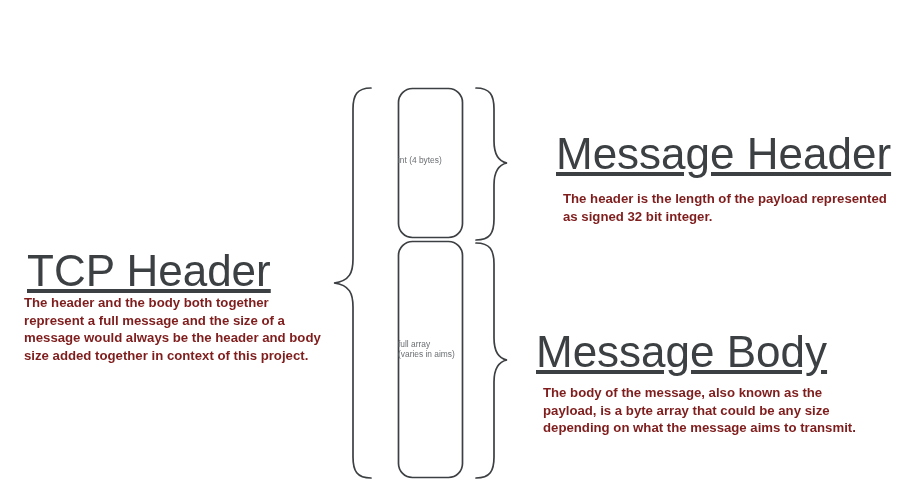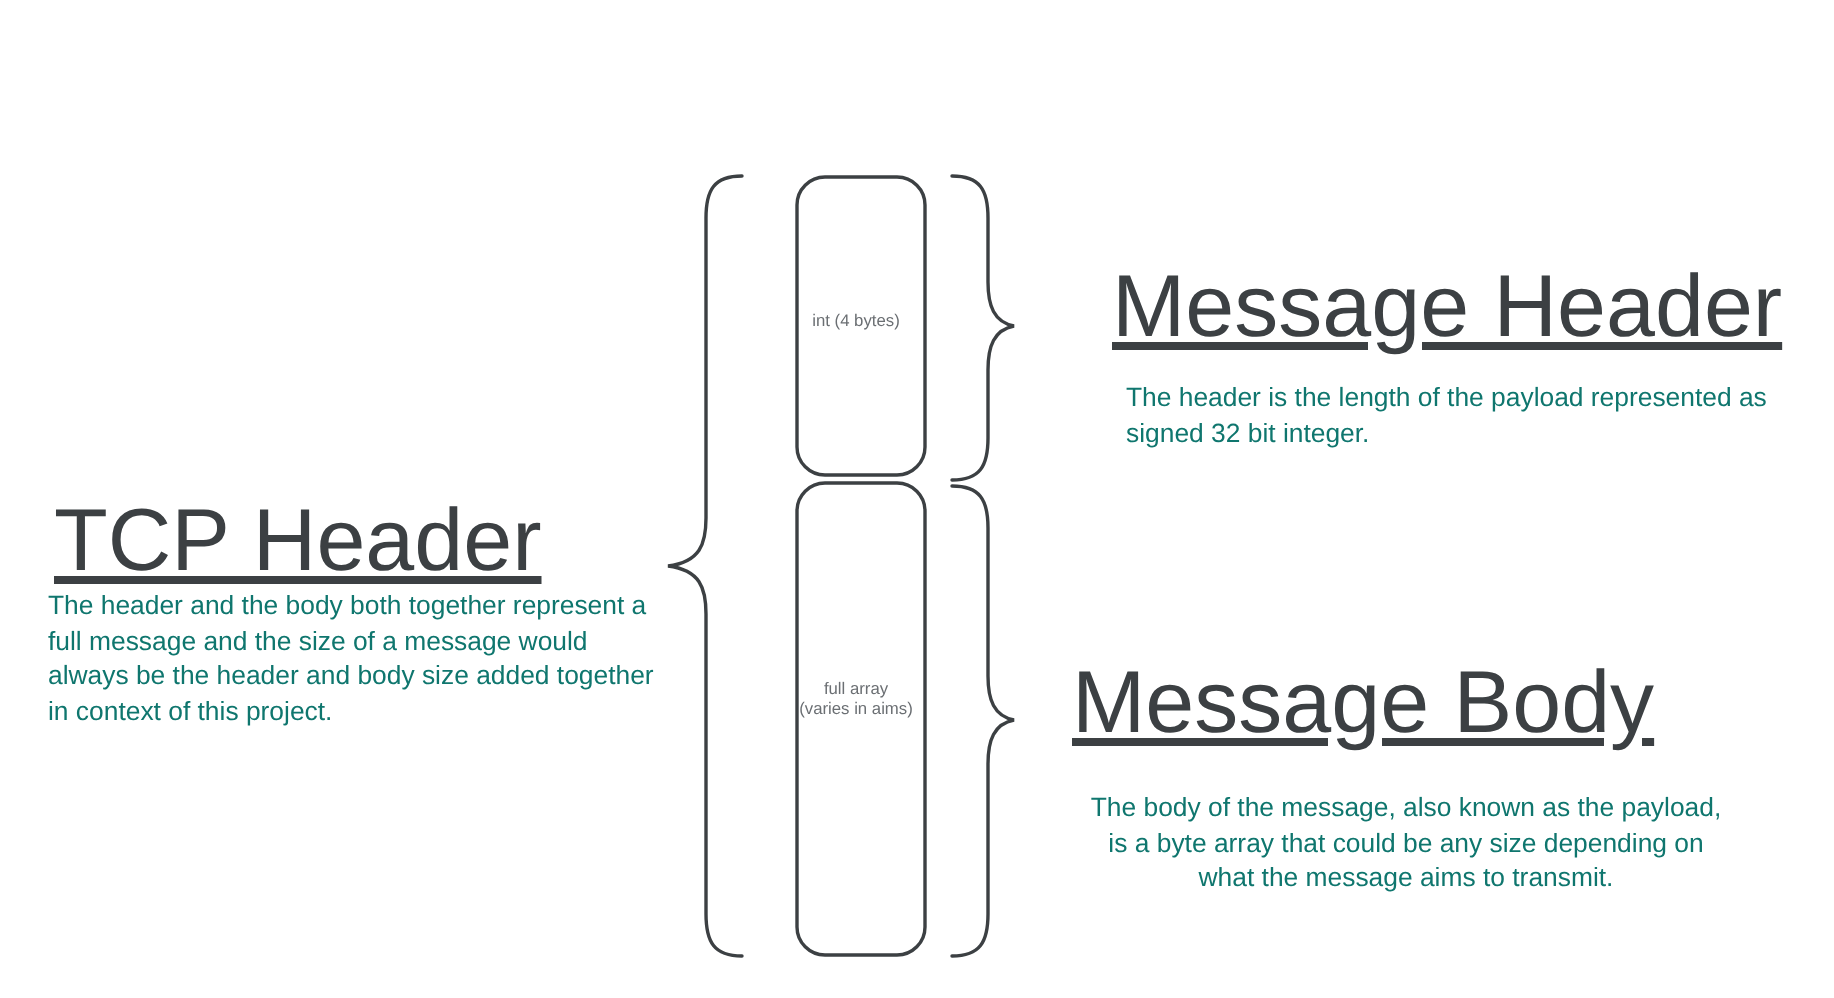--- a/index.html
+++ b/index.html
@@ -40,23 +40,23 @@
     color: #3c4043;
     font-size: 44px;
     font-weight: 400;
     line-height: 46px;
     letter-spacing: 0px;
     white-space: nowrap;
     text-decoration: underline;
   }
 
   .paragraph {
-    color: #0f766e;
+    color: #7f1d1d;
     font-size: 13.2px;
-    font-weight: 400;
+    font-weight: 700;
     line-height: 17.6px;
   }
 
   
   #tcp-message-group {
     left: 24px;
     top: 248px;
     width: 310px;
   }
   #tcp-message-group .heading {
@@ -80,33 +80,31 @@
     width: 330px;
   }
 
   
   #message-body-group {
     left: 536px;
     top: 329px;
     width: 350px;
   }
   #message-body-group .paragraph {
-    margin-top: 20px;
+    margin-top: 9px;
     margin-left: 7px;
     width: 320px;
-    text-align: center;
   }
 
   
   .box-label {
     position: absolute;
     color: #6b6f73;
     font-size: 8.4px;
     line-height: 10.4px;
-    text-align: center;
     width: 60px;
     white-space: nowrap;
   }
   #header-box-label {
     left: 398px;
     top: 155px;
   }
   #body-box-label {
     left: 398px;
     top: 339px;

